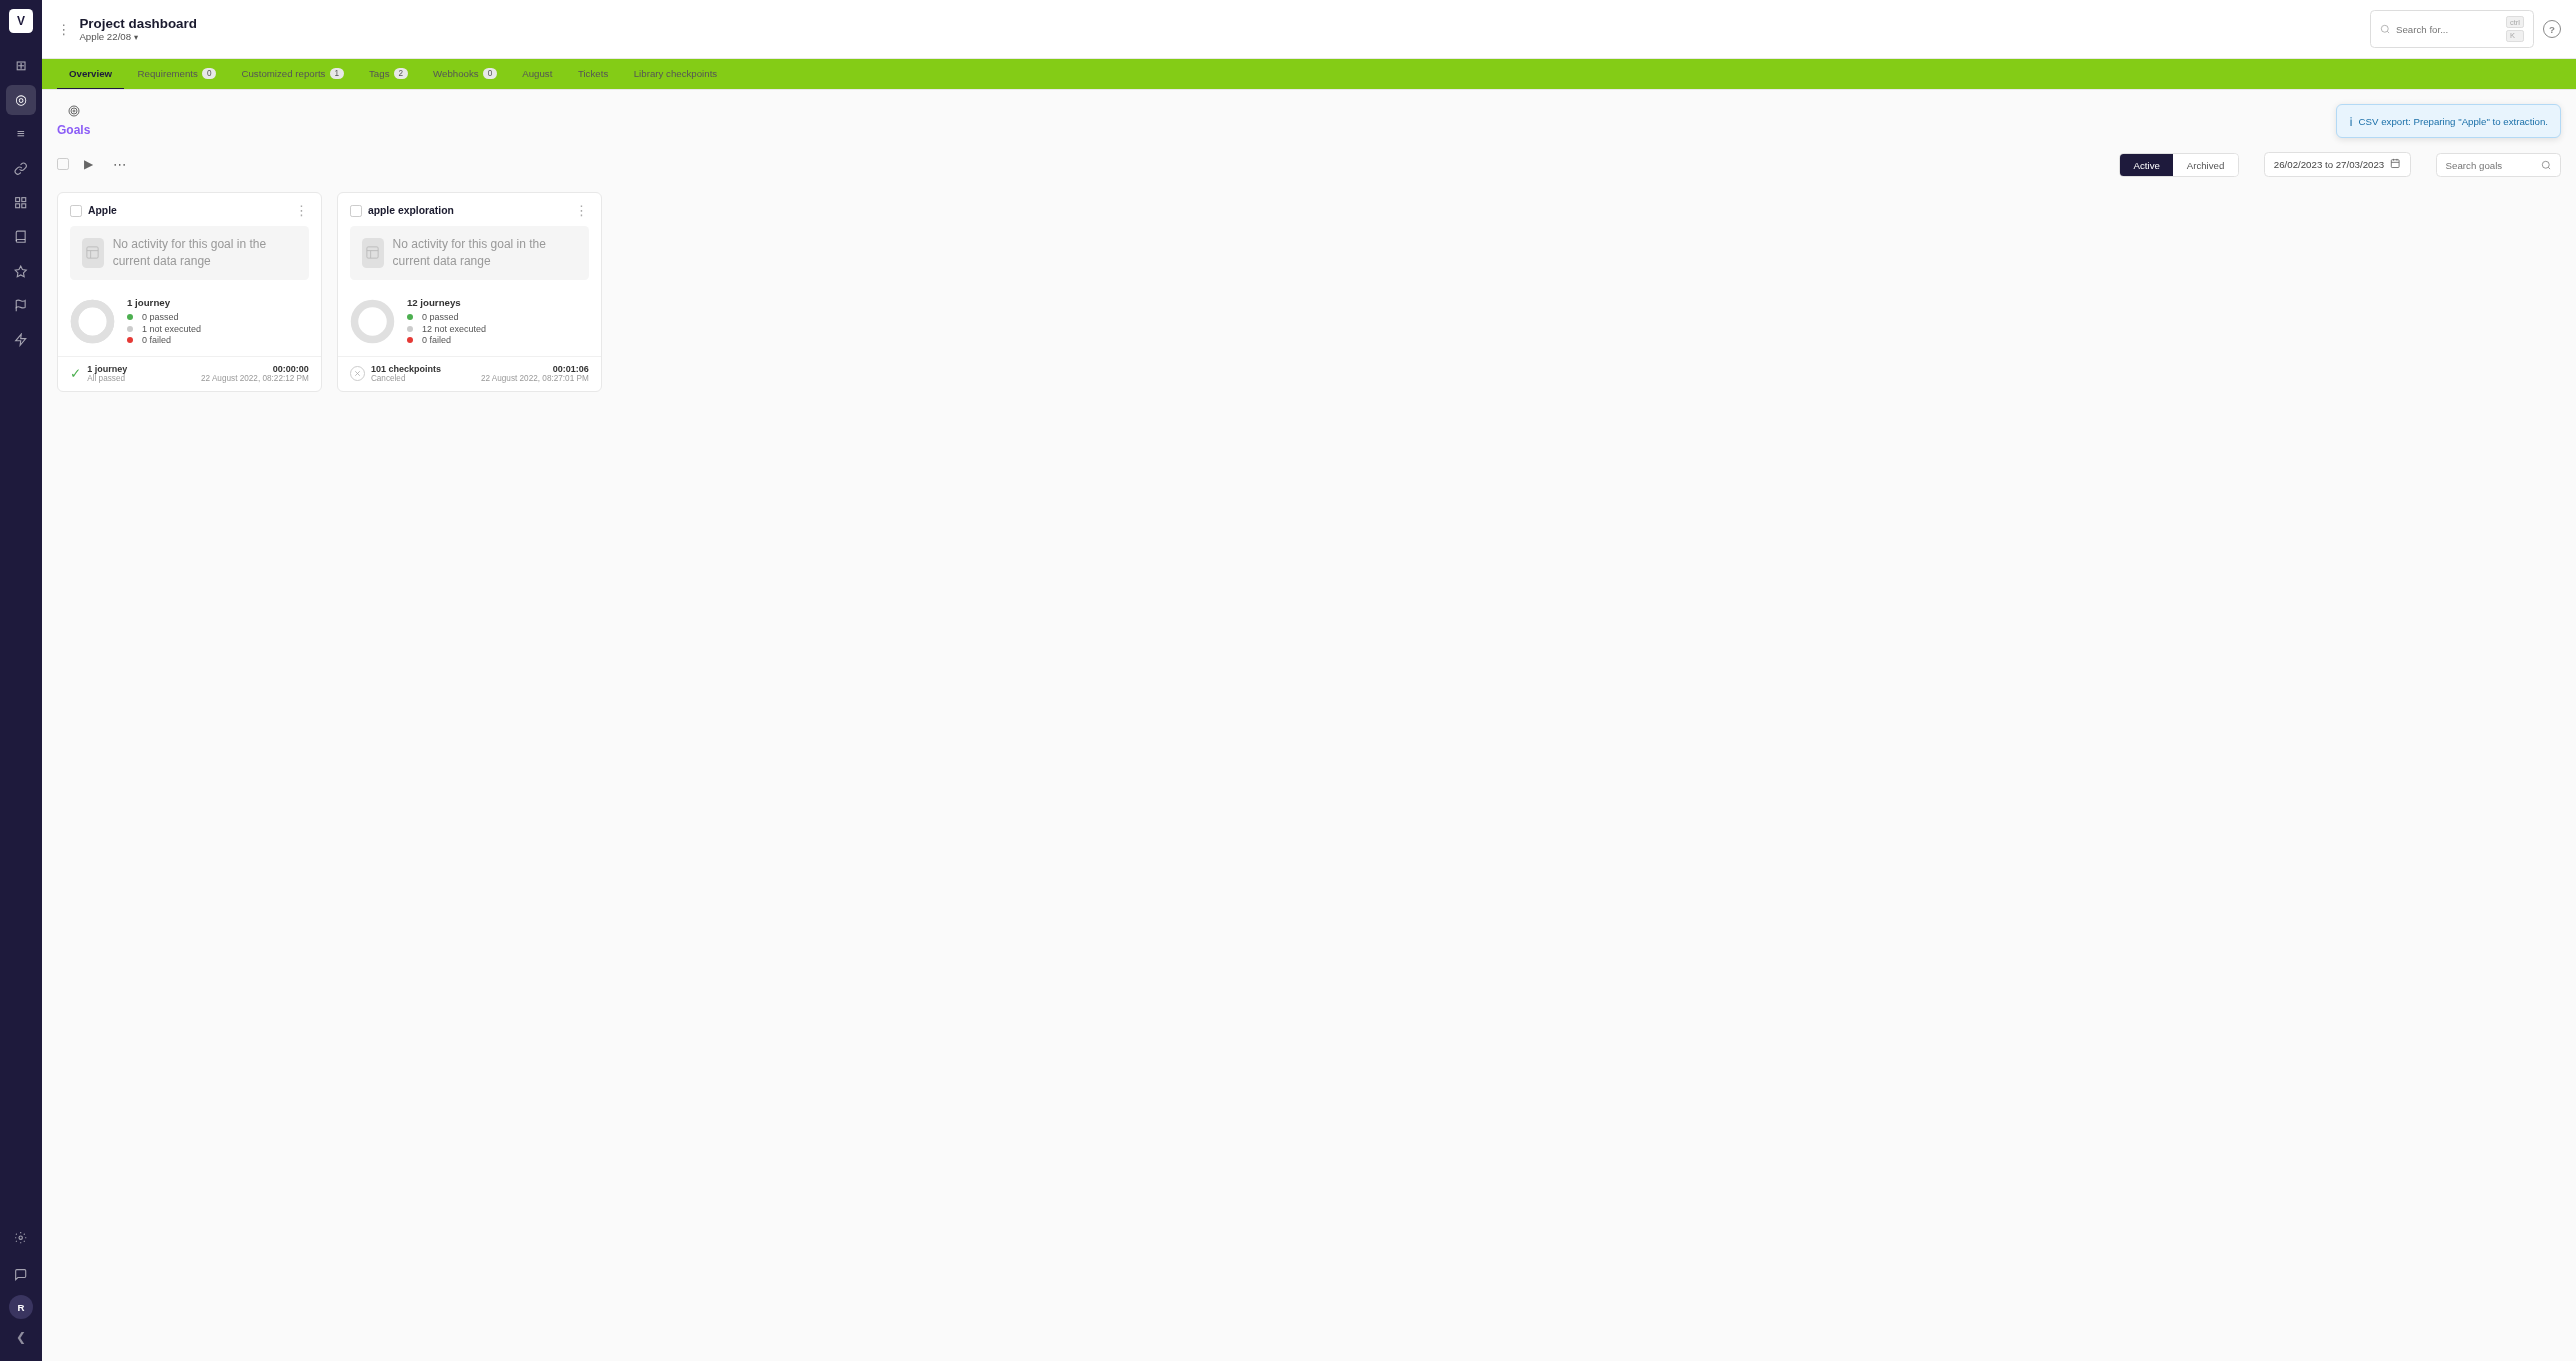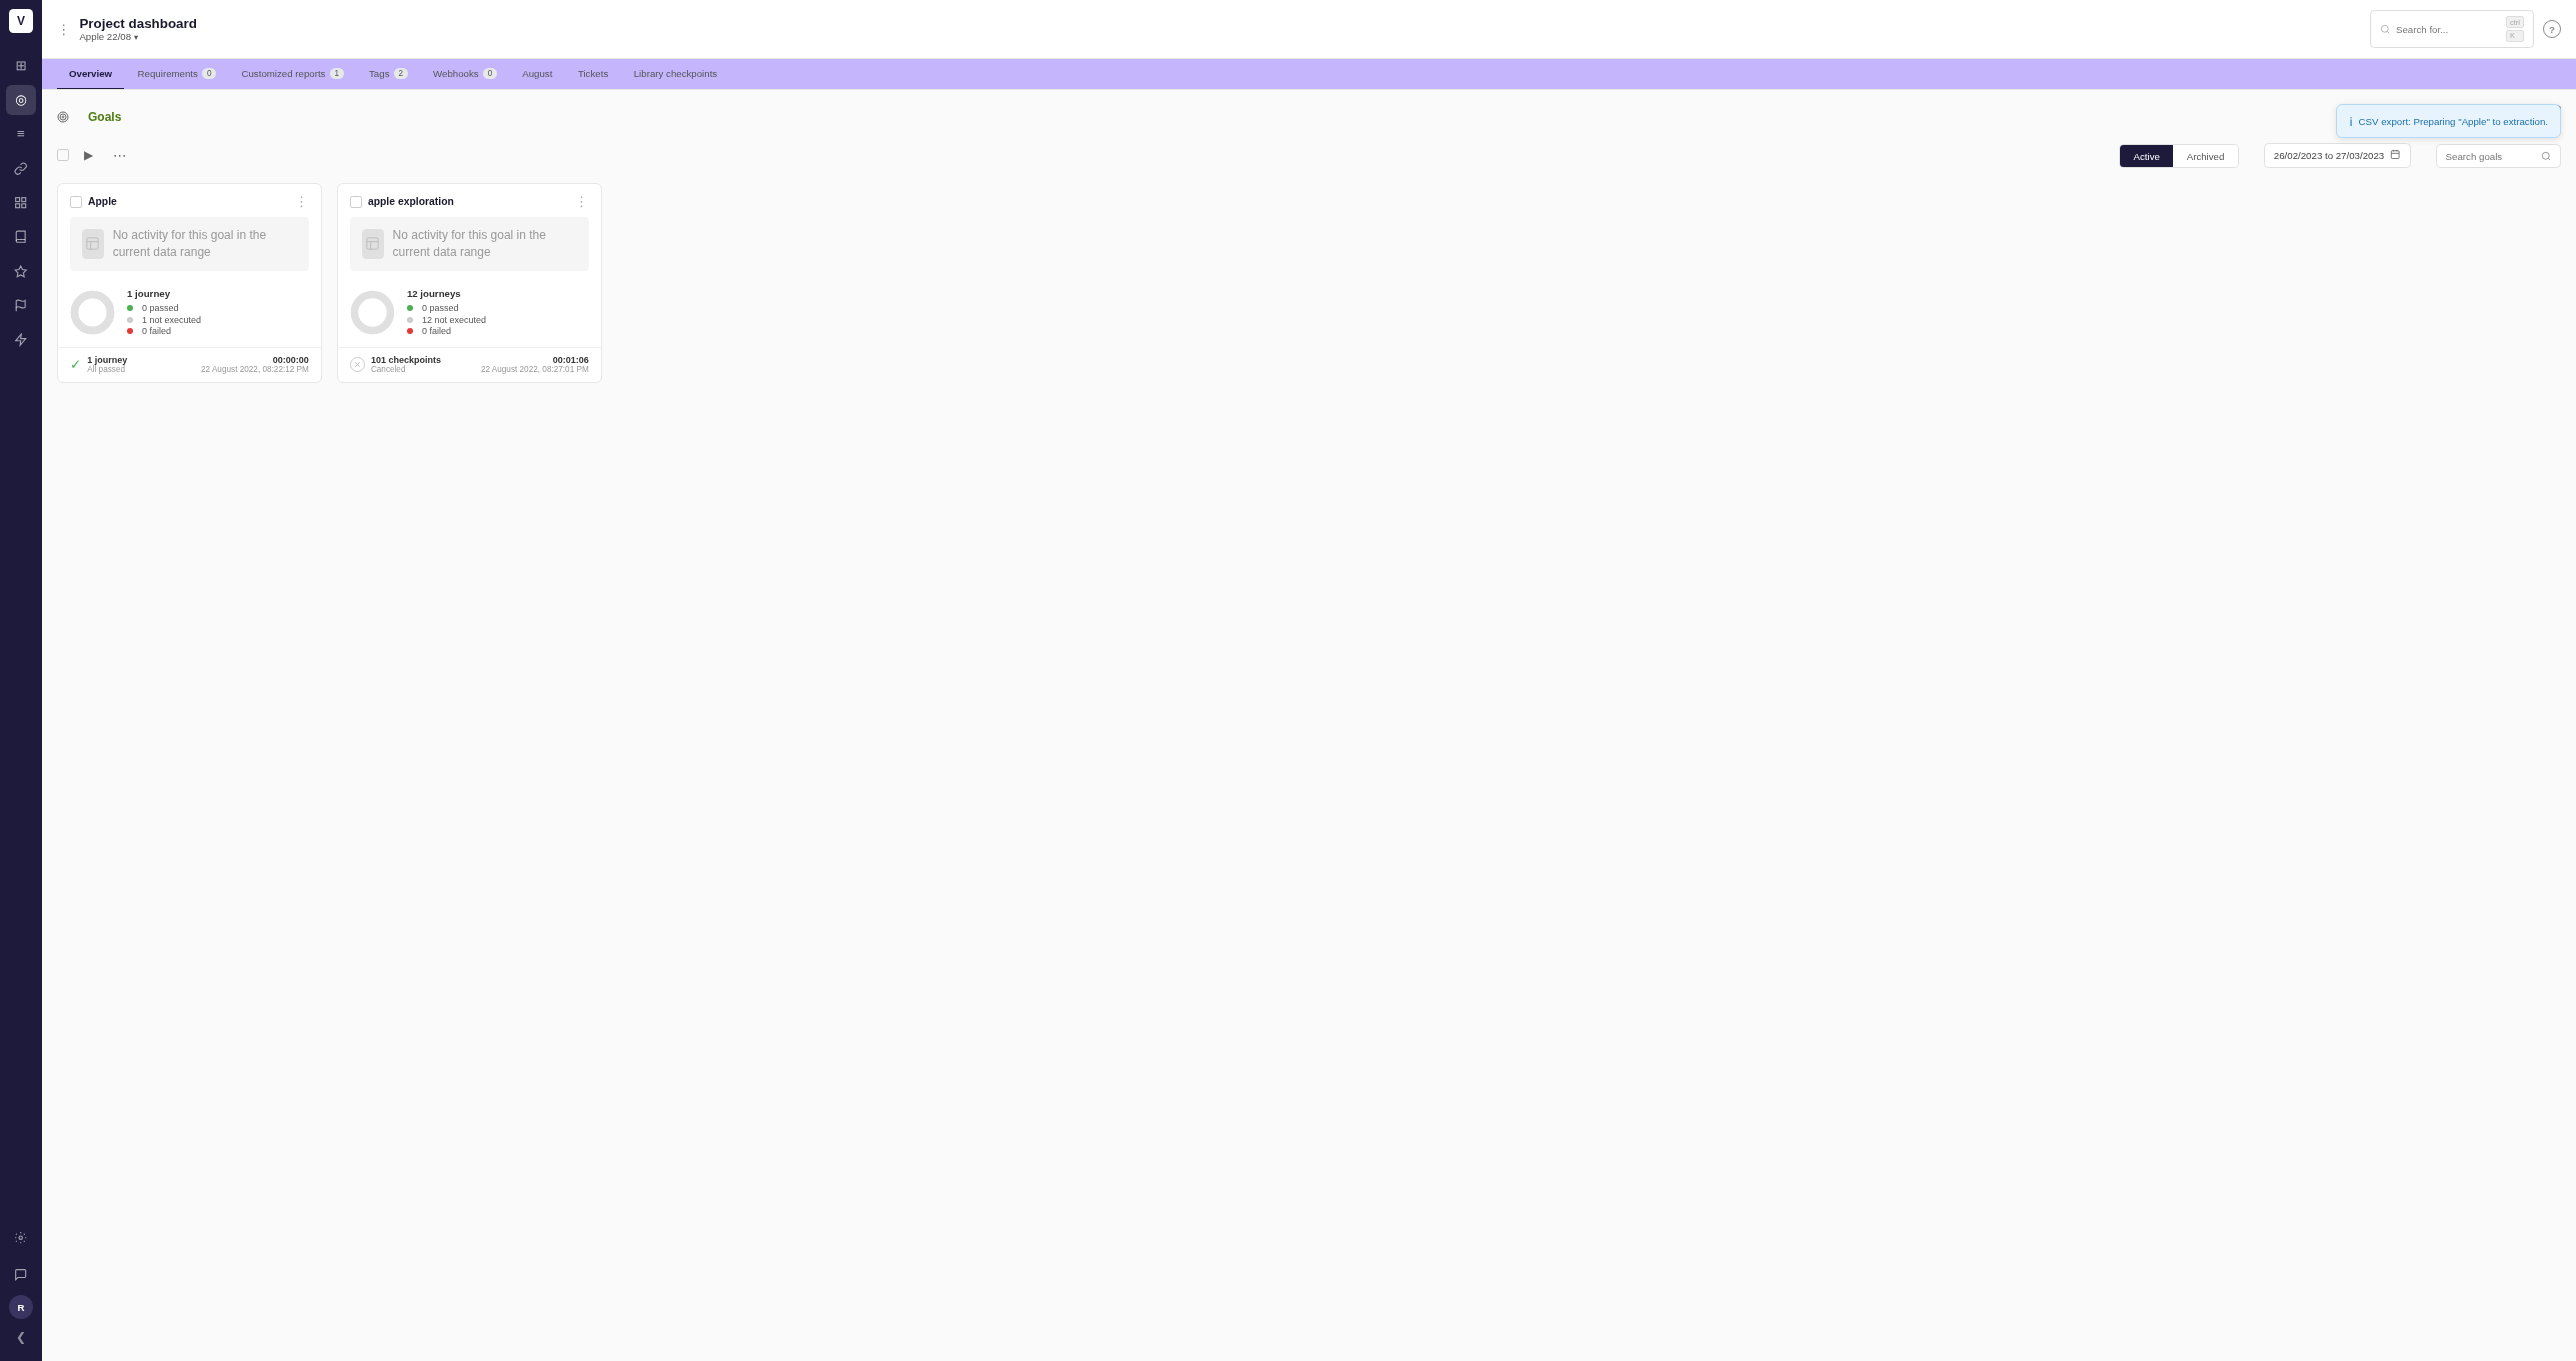--- a/index.html
+++ b/index.html
@@ -99,21 +99,21 @@
       display: flex; align-items: center; justify-content: center;
       color: #888; font-size: 9.7px; font-weight: bold;
       cursor: pointer;
     }
 
     
     .tabs-bar {
       display: flex; align-items: center;
       padding: 0 15px;
       border-bottom: 0.7px solid #e8e8e8;
-      background: #c4b5fd;
+      background: #84cc16;
       gap: 1.5px;
       position: relative;
     }
     .tab {
       padding: 9px 12px;
       font-size: 9.7px;
       color: #555;
       cursor: pointer;
       border-bottom: 1.5px solid transparent;
       white-space: nowrap;
@@ -146,22 +146,22 @@
 
     
     .content { flex: 1; overflow-y: auto; padding: 15px; background: #fafafa; }
 
     
     .goals-header {
       display: flex; align-items: center; justify-content: space-between;
       margin-bottom: 15px;
     }
     .goals-title {
-      display: flex; align-items: center; gap: 19px;
-      font-size: 12px; font-weight: 600; color: #4d7c0f;
+      display: flex; align-items: center; gap: 6px;
+      font-size: 12px; font-weight: 600; color: #8b5cf6; flex-direction: column;
     }
     .new-goal-btn {
       background: #1e1a3c;
       color: #fff;
       border: none;
       border-radius: 4.5px;
       padding: 6px 12px;
       font-size: 9.7px;
       cursor: pointer;
       display: flex; align-items: center; gap: 4.5px;

